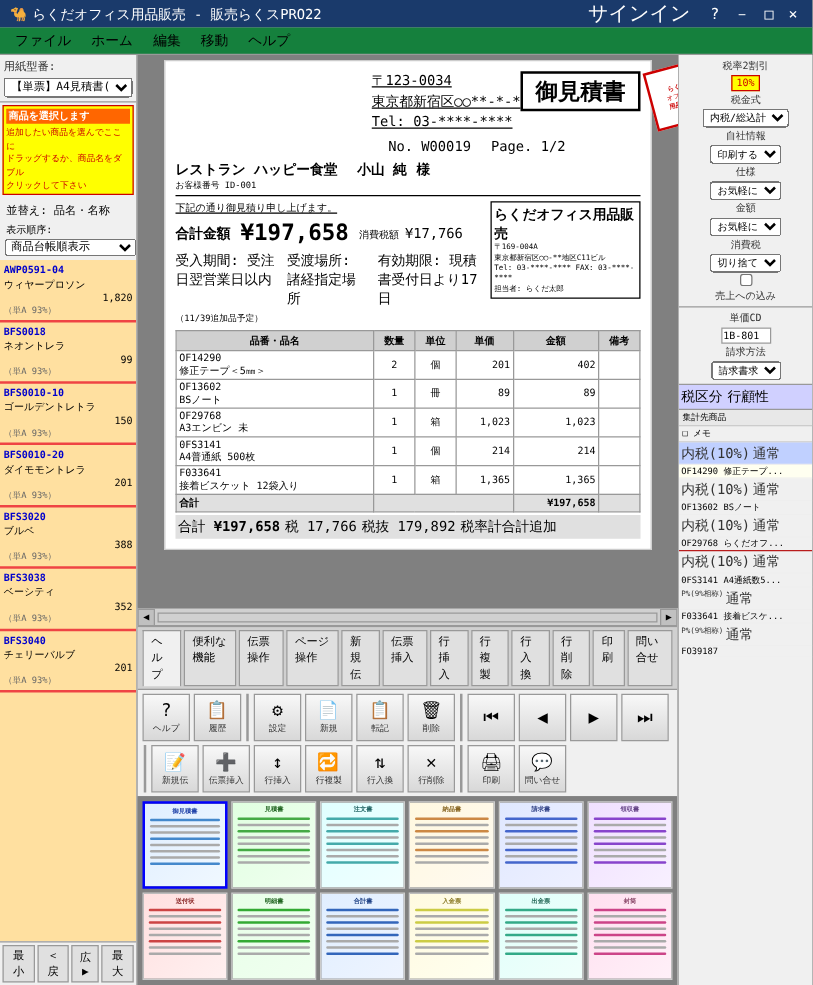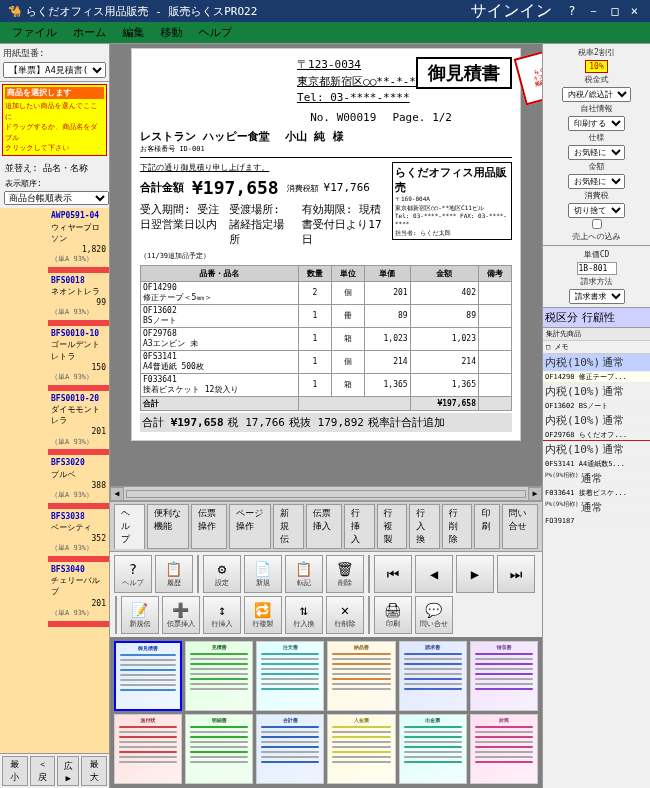--- a/index.html
+++ b/index.html
@@ -26,21 +26,21 @@
     .print-mode { display: flex; align-items: center; gap: 2px; padding: 2px 3px; background: #fff; border: 1px solid #999; margin: 2px; }
     .print-mode-check { width: 12px; height: 12px; }
     .print-mode-text { font-size: 9px; color: #000; }
     
     .yellow-notice { background: #ffff00; border: 1px solid #cc0000; margin: 2px; padding: 2px; font-size: 8px; color: #cc0000; line-height: 1.3; }
     
     .sort-label { padding: 2px 3px; font-size: 9px; }
     .display-select { width: 100%; font-size: 9px; margin: 1px 2px; }
     
     .product-list { flex: 1; overflow-y: auto; background: #ffe0a0; }
-    .product-item { padding: 2px 3px; border-bottom: 6px solid #ef4444; cursor: pointer; font-size: 9px; line-height: 1.4; margin-left: 48px; }
+    .product-item { padding: 2px 3px; border-bottom: 2px solid #ef4444; cursor: pointer; font-size: 9px; line-height: 1.4; }
     .product-code { color: #0000cc; font-weight: bold; font-size: 8px; }
     .product-name { color: #000; font-size: 8px; }
     .product-price { color: #000; font-size: 8px; text-align: right; }
     
     .bottom-controls { border-top: 1px solid #999; padding: 2px; display: flex; gap: 2px; background: #f0f0f0; }
     .ctrl-btn { font-size: 9px; padding: 1px 3px; background: #e0e0e0; border: 1px solid #999; cursor: pointer; }
     
     
     .center-panel { flex: 1; display: flex; flex-direction: column; background: #808080; overflow: hidden; }
     

